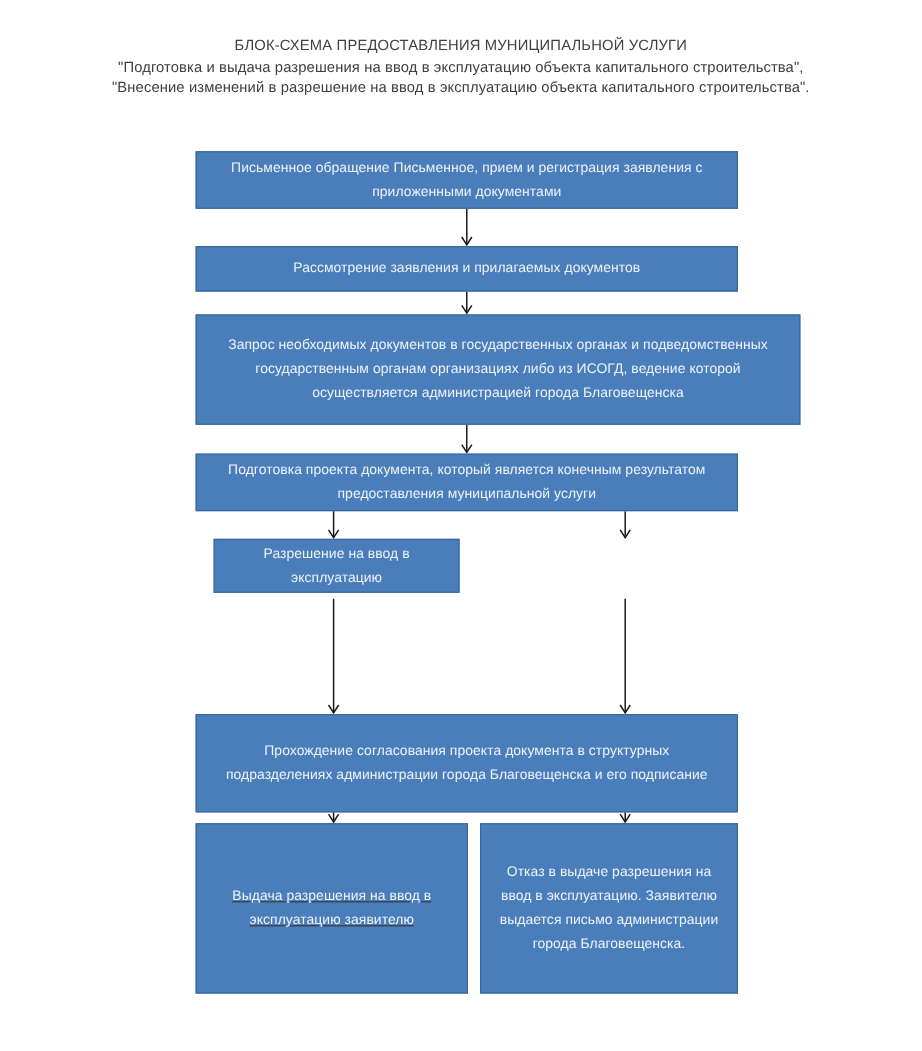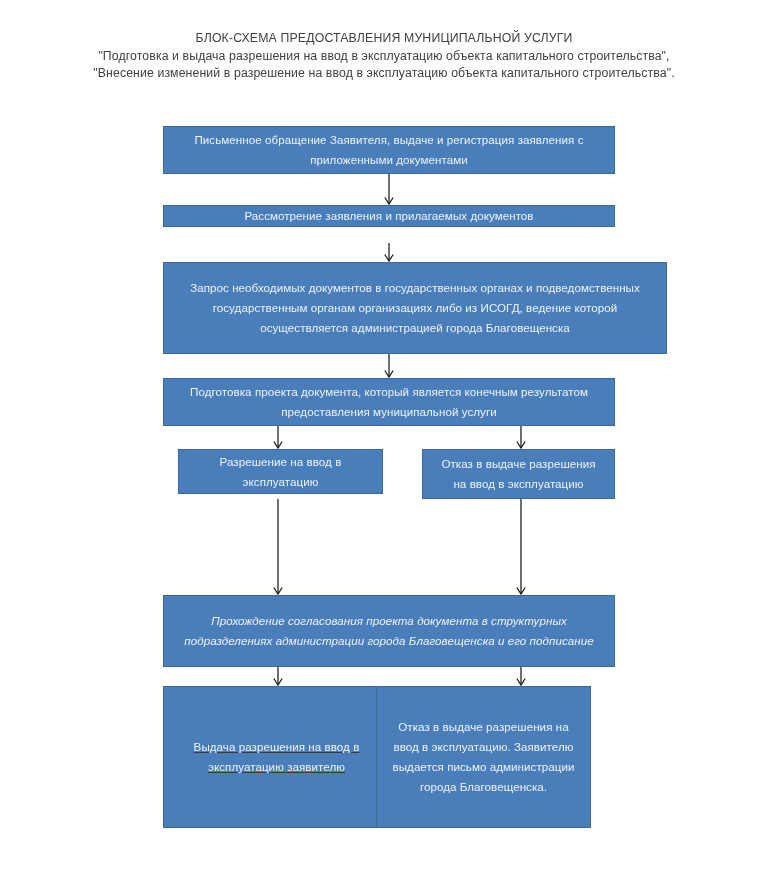--- a/index.html
+++ b/index.html
@@ -147,40 +147,37 @@
       </div>
       <div class="connector" style="left: 513px; top: 665px; width: 16px; height: 21px;">
         <svg width="16" height="21">
           <path class="conn-line" d="M 8 0 L 8 20"></path>
           <path class="conn-head" d="M 3.8 13.5 L 8 20 L 12.2 13.5"></path>
         </svg>
       </div>
     </div>
 
   <div class="node" style="left: 163px; top: 126px; width: 452px; height: 48px;">
-    <span class="node-text">Письменное обращение Заявителя, выдаче и регистрация заявления с приложенными документами</span>
+    <span class="node-text">Письменное обращение Письменное, прием и регистрация заявления с приложенными документами</span>
   </div>
-  <div class="node" style="left: 163px; top: 205px; width: 452px; height: 22px;">
+  <div class="node" style="left: 163px; top: 205px; width: 452px; height: 38px;">
     <span class="node-text">Рассмотрение заявления и прилагаемых документов</span>
   </div>
   <div class="node" style="left: 163px; top: 262px; width: 504px; height: 92px;">
     <span class="node-text">Запрос необходимых документов в государственных органах и подведомственных государственным органам организациях либо из ИСОГД, ведение которой осуществляется администрацией города Благовещенска</span>
   </div>
   <div class="node" style="left: 163px; top: 378px; width: 452px; height: 48px; justify-content: center;">
     <span class="node-text">Подготовка проекта документа, который является конечным результатом предоставления муниципальной услуги</span>
   </div>
   <div class="node" style="left: 178px; top: 449px; width: 205px; height: 45px;">
     <span class="node-text">Разрешение на ввод в эксплуатацию</span>
   </div>
-  <div class="node" style="left: 422px; top: 449px; width: 193px; height: 50px;">
-    <span class="node-text">Отказ в выдаче разрешения на ввод в эксплуатацию</span>
-  </div>
-  <div class="node" style="left: 163px; top: 595px; width: 452px; height: 72px; font-style: italic;">
+  <div class="node" style="left: 163px; top: 595px; width: 452px; height: 82px;">
     <span class="node-text">Прохождение согласования проекта документа в структурных подразделениях администрации города Благовещенска и его подписание</span>
   </div>
   <div class="node" style="left: 163px; top: 686px; width: 227px; height: 142px; text-decoration: underline;">
     <span class="node-text">Выдача разрешения на ввод в эксплуатацию заявителю</span>
   </div>
-  <div class="node" style="left: 376px; top: 686px; width: 215px; height: 142px;">
+  <div class="node" style="left: 400px; top: 686px; width: 215px; height: 142px;">
     <span class="node-text">Отказ в выдаче разрешения на ввод в эксплуатацию. Заявителю выдается письмо администрации города Благовещенска.</span>
   </div>
 
 </div>
 
 </body></html>

